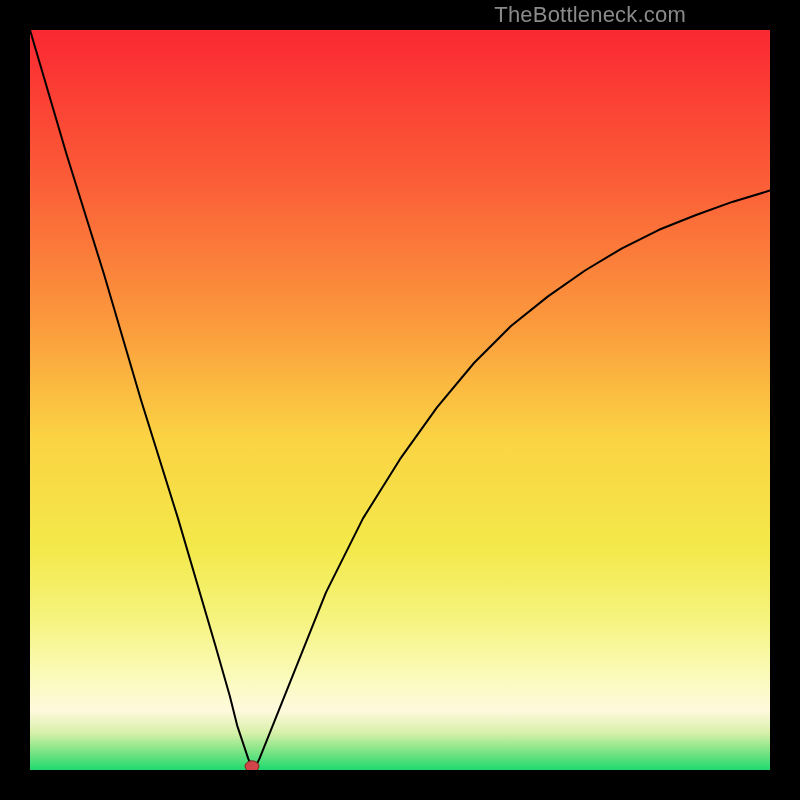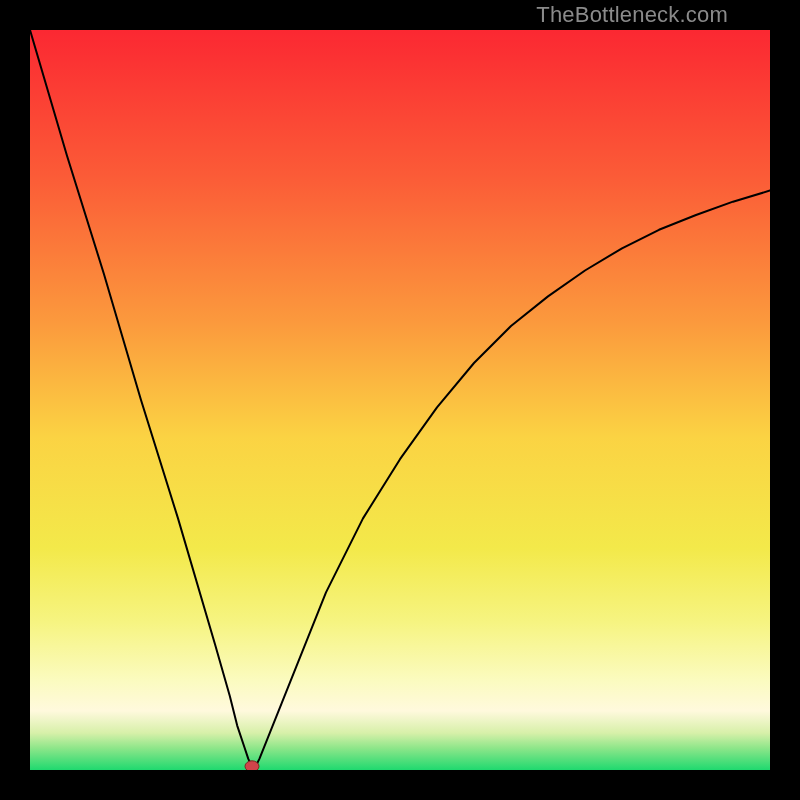--- a/index.html
+++ b/index.html
@@ -9,21 +9,20 @@
     height: 800px;
     background: #000;
     font-family: Arial, Helvetica, sans-serif;
     overflow: hidden;
   }
   .frame {
     position: relative;
     width: 696px;
     height: 800px;
     background: #000;
-    padding-left: 42px;
   }
   .watermark {
     position: absolute;
     top: 2px;
     right: 10px;
     color: #8a8a8a;
     font-size: 22px;
     font-weight: 500;
     letter-spacing: 0.2px;
     user-select: none;

